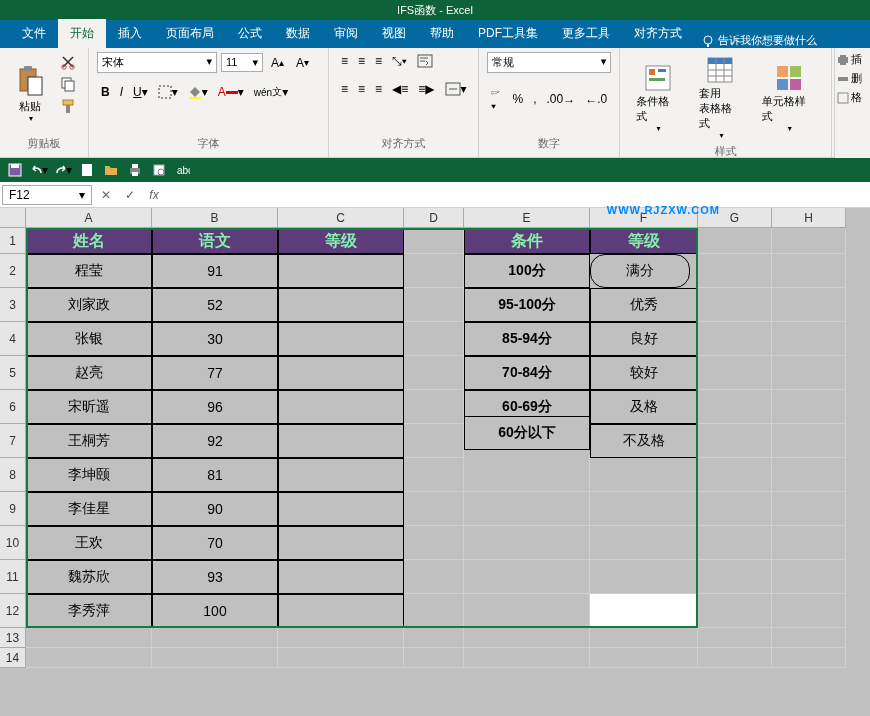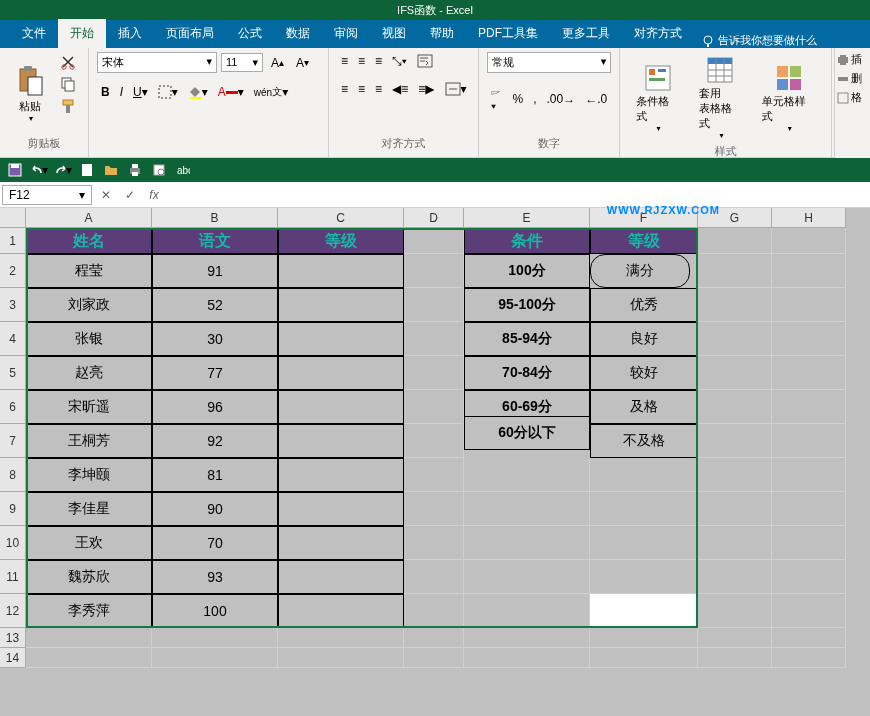--- a/index.html
+++ b/index.html
@@ -42,21 +42,21 @@
     
     .sheet-area { position: relative; background: #c0c0c0; height: 534px; overflow: hidden; }
     .corner { position: absolute; left: 0; top: 0; width: 26px; height: 20px; background: #e6e6e6; border-right: 1px solid #aaa; border-bottom: 1px solid #aaa; }
     .col-headers { position: absolute; left: 26px; top: 0; height: 20px; display: flex; }
     .col-header { background: #e6e6e6; border-right: 1px solid #aaa; border-bottom: 1px solid #aaa; text-align: center; font-size: 12px; line-height: 20px; color: #333; }
     .row-headers { position: absolute; left: 0; top: 20px; width: 26px; }
     .row-header { background: #e6e6e6; border-right: 1px solid #aaa; border-bottom: 1px solid #aaa; text-align: center; font-size: 12px; color: #333; display:flex; align-items:center; justify-content:center; }
     
     .grid { position: absolute; left: 26px; top: 20px; }
     .cell { position: absolute; background: #c0c0c0; display: flex; align-items: center; justify-content: center; font-size: 14px; }
-    .header-cell { background: #5c3d7a; color: #14b8a6; font-weight: bold; border: 1px solid #000; font-size: 16px; }
+    .header-cell { background: #5c3d7a; color: #86efac; font-weight: bold; border: 1px solid #000; font-size: 16px; }
     .data-cell { border: 1px solid #000; }
     .bold-cell { font-weight: bold; }
     .white-cell { background: #fff; }
     .plain-cell { border-right: 1px solid #d0d0d0; border-bottom: 1px solid #d0d0d0; }
     
     .selection-box { position: absolute; border: 2px solid #107c41; pointer-events: none; }
     
     .side-strip { position: absolute; right: 0; top: 48px; width: 36px; background: #f3f2f1; border-left: 1px solid #d0d0d0; height: 110px; display:flex; flex-direction:column; gap:4px; padding:4px 2px; font-size:11px; }
     .side-item { display:flex; align-items:center; gap:2px; cursor:pointer; }
   </style>
@@ -151,20 +151,21 @@
         <div class="ribbon-btn"><svg width="14" height="14">
               <path d="M7,2 L12,7 L7,12 L2,7 Z" fill="#888"></path>
               <rect x="1" y="12" width="12" height="2" fill="#ffff00"></rect>
             </svg> ▾</div>
         <div class="ribbon-btn"><span style="color:#d00;">A</span><svg width="12" height="3">
               <rect width="12" height="3" fill="#d00"></rect>
             </svg> ▾</div>
         <div class="ribbon-btn"><sup>wén</sup><sub>文</sub> ▾</div>
       </div>
     </div>
+    <div class="ribbon-group-label">字体</div>
   </div>
 
   <div class="ribbon-group" style="min-width:150px;">
     <div class="ribbon-controls" style="flex-direction:column;">
       <div style="display:flex; gap:2px;">
         <div class="ribbon-btn">≡</div>
         <div class="ribbon-btn">≡</div>
         <div class="ribbon-btn">≡</div>
         <div class="ribbon-btn">⤡▾</div>
         <div class="ribbon-btn">

